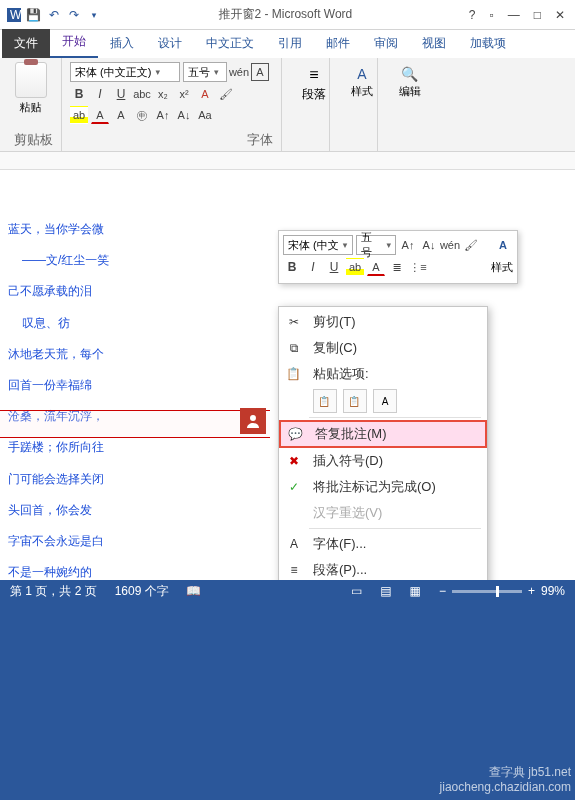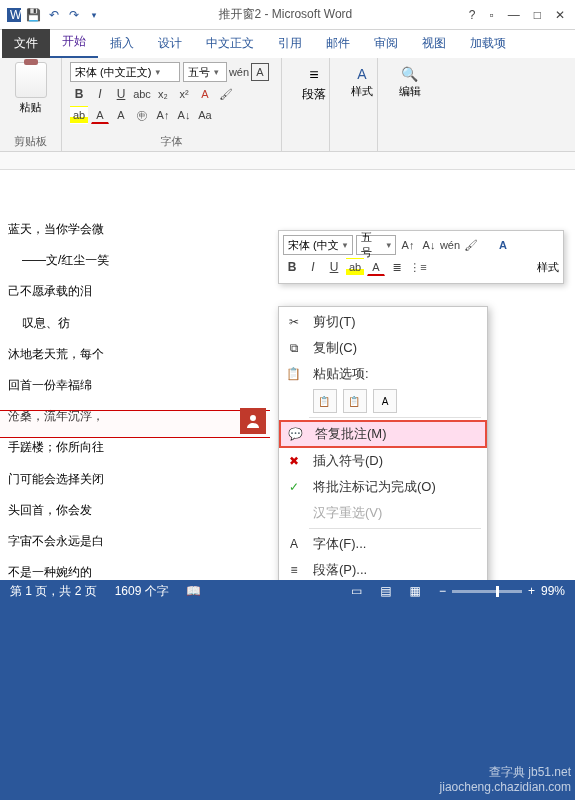--- a/index.html
+++ b/index.html
@@ -9,39 +9,39 @@
 .qat-btn { width: 16px; height: 16px; display: flex; align-items: center; justify-content: center; color: #2b579a; }
 .title { flex: 1; text-align: center; color: #555; font-size: 12px; }
 .winctrl { display: flex; gap: 14px; padding-right: 10px; color: #444; }
 .winctrl span { cursor: default; }
 .ribbon-tabs { height: 28px; background: #fff; display: flex; align-items: flex-end; padding-left: 2px; }
 .tab { padding: 6px 12px; color: #2b579a; cursor: default; }
 .tab.file { background: #404040; color: #fff; }
 .tab.active { border-bottom: 2px solid #2b579a; color: #4c1d95; font-weight: 500; }
 .ribbon { background: #f3f3f3; border-bottom: 1px solid #d4d4d4; height: 94px; display: flex; }
 .group { border-right: 1px solid #d4d4d4; padding: 4px 8px 2px; display: flex; flex-direction: column; justify-content: space-between; }
-.group-label { text-align: center; font-size: 11px; color: #666; }
+.group-label { text-align: right; font-size: 13px; color: #666; }
 .clipboard { width: 62px; }
 .clipboard-top { display: flex; flex-direction: column; align-items: center; gap: 2px; }
 .paste-icon { width: 32px; height: 36px; background: linear-gradient(#fff,#eee); border: 1px solid #ccc; border-radius: 3px; position: relative; }
 .paste-icon::before { content:""; position:absolute; top:-4px; left:8px; width:14px; height:6px; background:#a66; border-radius:2px;}
 .fontgroup { width: 220px; }
 .fontrow { display: flex; gap: 3px; align-items: center; margin-bottom: 3px; }
 .combo { border: 1px solid #ababab; background: #fff; padding: 1px 4px; height: 20px; display: flex; align-items: center; font-size: 11px; position: relative; }
 .combo::after { content: "▾"; font-size: 9px; color: #666; margin-left: 4px; }
 .smbtn { width: 18px; height: 18px; border: 1px solid transparent; display: flex; align-items: center; justify-content: center; font-size: 11px; color: #444; }
 .ribgroup-side { display: flex; flex-direction: column; align-items: center; justify-content: center; width: 48px; gap: 2px; padding-top: 4px;}
 .ruler { height: 18px; background: #f9f9f9; border-bottom: 1px solid #ddd; }
 .docarea { position: relative; height: 438px; background: #fff; }
-.doctext { position: absolute; left: 8px; top: 50px; width: 130px; font-family: SimSun, serif; font-size: 13px; line-height: 1.6; color: #000000; }
+.doctext { position: absolute; left: 8px; top: 50px; width: 130px; font-family: SimSun, serif; font-size: 13px; line-height: 1.6; color: #1d4ed8; }
 .doctext p { margin-bottom: 12px; }
 .comment-mark { position: absolute; left: 0; top: 240px; width: 270px; border-top: 1px solid #c00; border-bottom: 1px solid #c00; height: 28px; background: rgba(255,230,230,0.2);}
 .comment-avatar { position: absolute; left: 240px; top: 238px; width: 26px; height: 26px; background: #c0392b; display:flex; align-items:center; justify-content:center;}
 .comment-avatar svg { fill:#fff; }
-.mini-toolbar { position: absolute; left: 278px; top: 60px; width: 286px; background: #fff; border: 1px solid #c6c6c6; box-shadow: 2px 2px 6px rgba(0,0,0,0.2); padding: 4px; }
+.mini-toolbar { position: absolute; left: 278px; top: 60px; width: 240px; background: #fff; border: 1px solid #c6c6c6; box-shadow: 2px 2px 6px rgba(0,0,0,0.2); padding: 4px; }
 .mini-row { display: flex; gap: 3px; align-items: center; margin-bottom: 3px; }
 .mini-row .combo { font-size: 11px; }
 .ctx-menu { position: absolute; left: 278px; top: 136px; width: 210px; background: #fff; border: 1px solid #c6c6c6; box-shadow: 2px 2px 8px rgba(0,0,0,0.25); padding: 2px 0; }
 .ctx-item { display: flex; align-items: center; height: 26px; padding: 0 8px 0 6px; gap: 10px; color: #333; }
 .ctx-item.disabled { color: #aaa; }
 .ctx-item.highlight { border: 2px solid #e74c3c; background: #fde; height: 28px; }
 .ctx-icon { width: 18px; height: 18px; display: flex; align-items: center; justify-content: center; font-size: 12px; }
 .ctx-label { flex: 1; font-size: 13px; }
 .ctx-arrow { font-size: 9px; color: #666; }
 .ctx-sep { height: 1px; background: #e0e0e0; margin: 2px 6px 2px 30px; }

